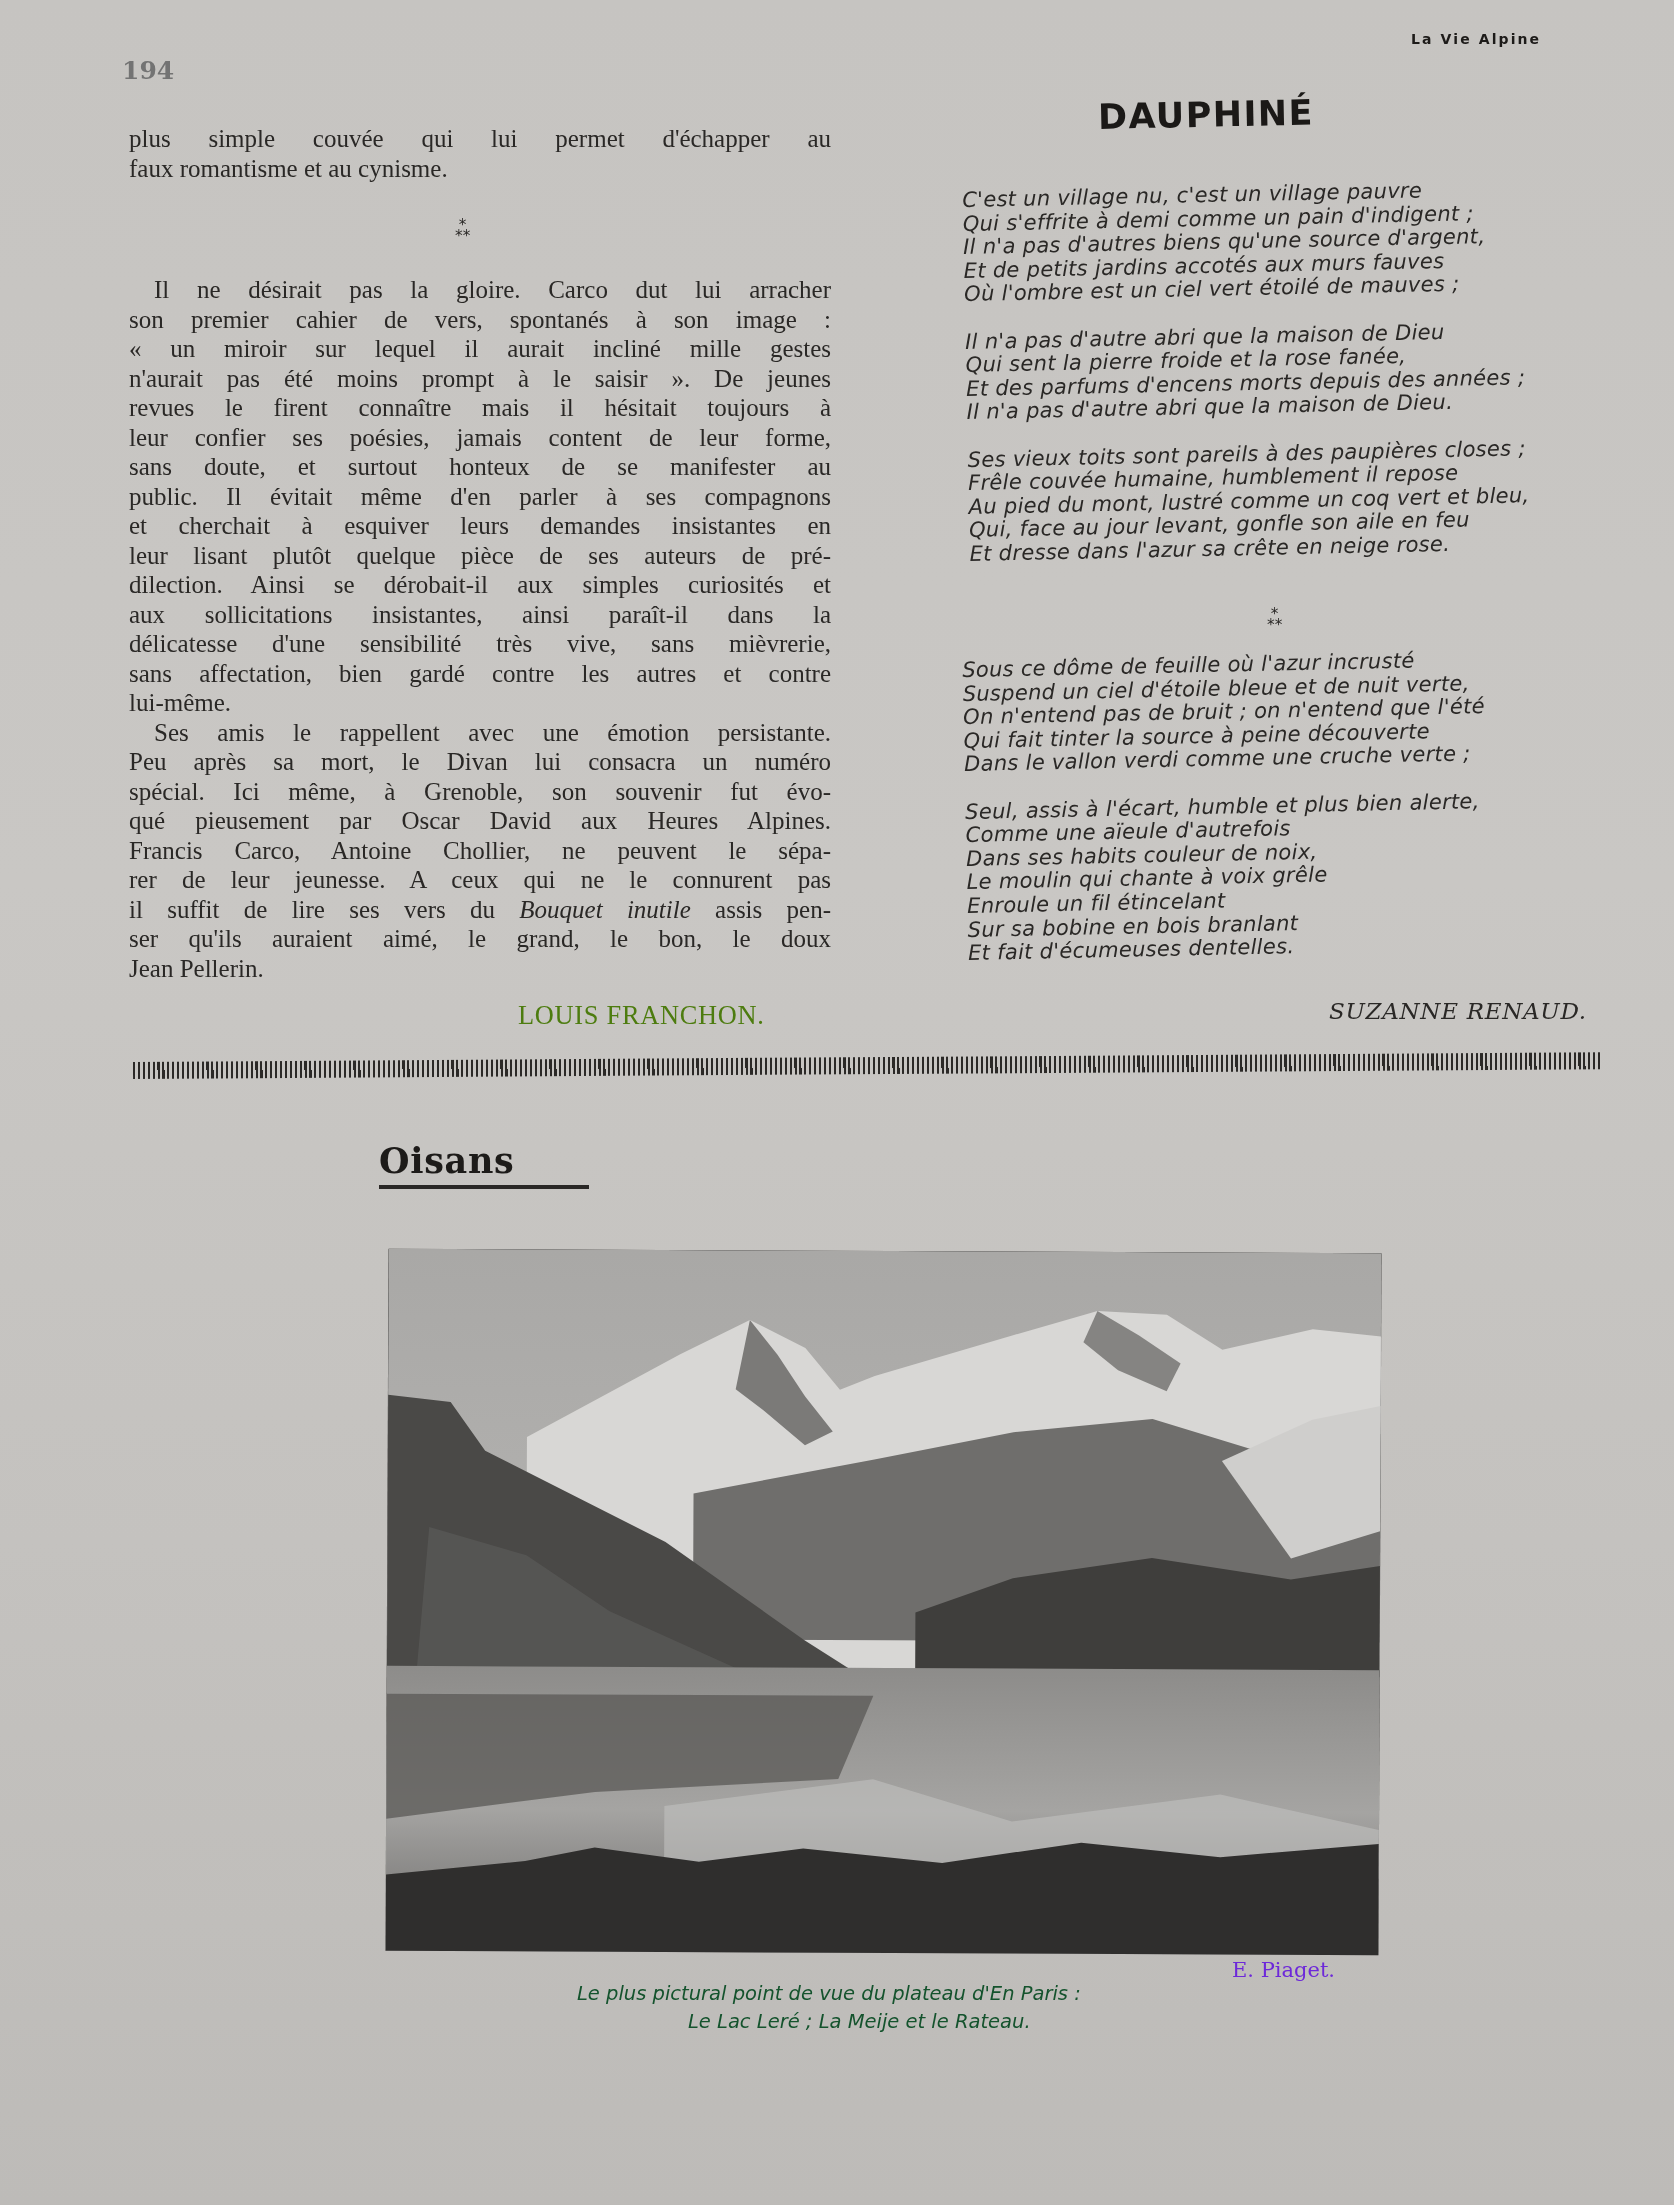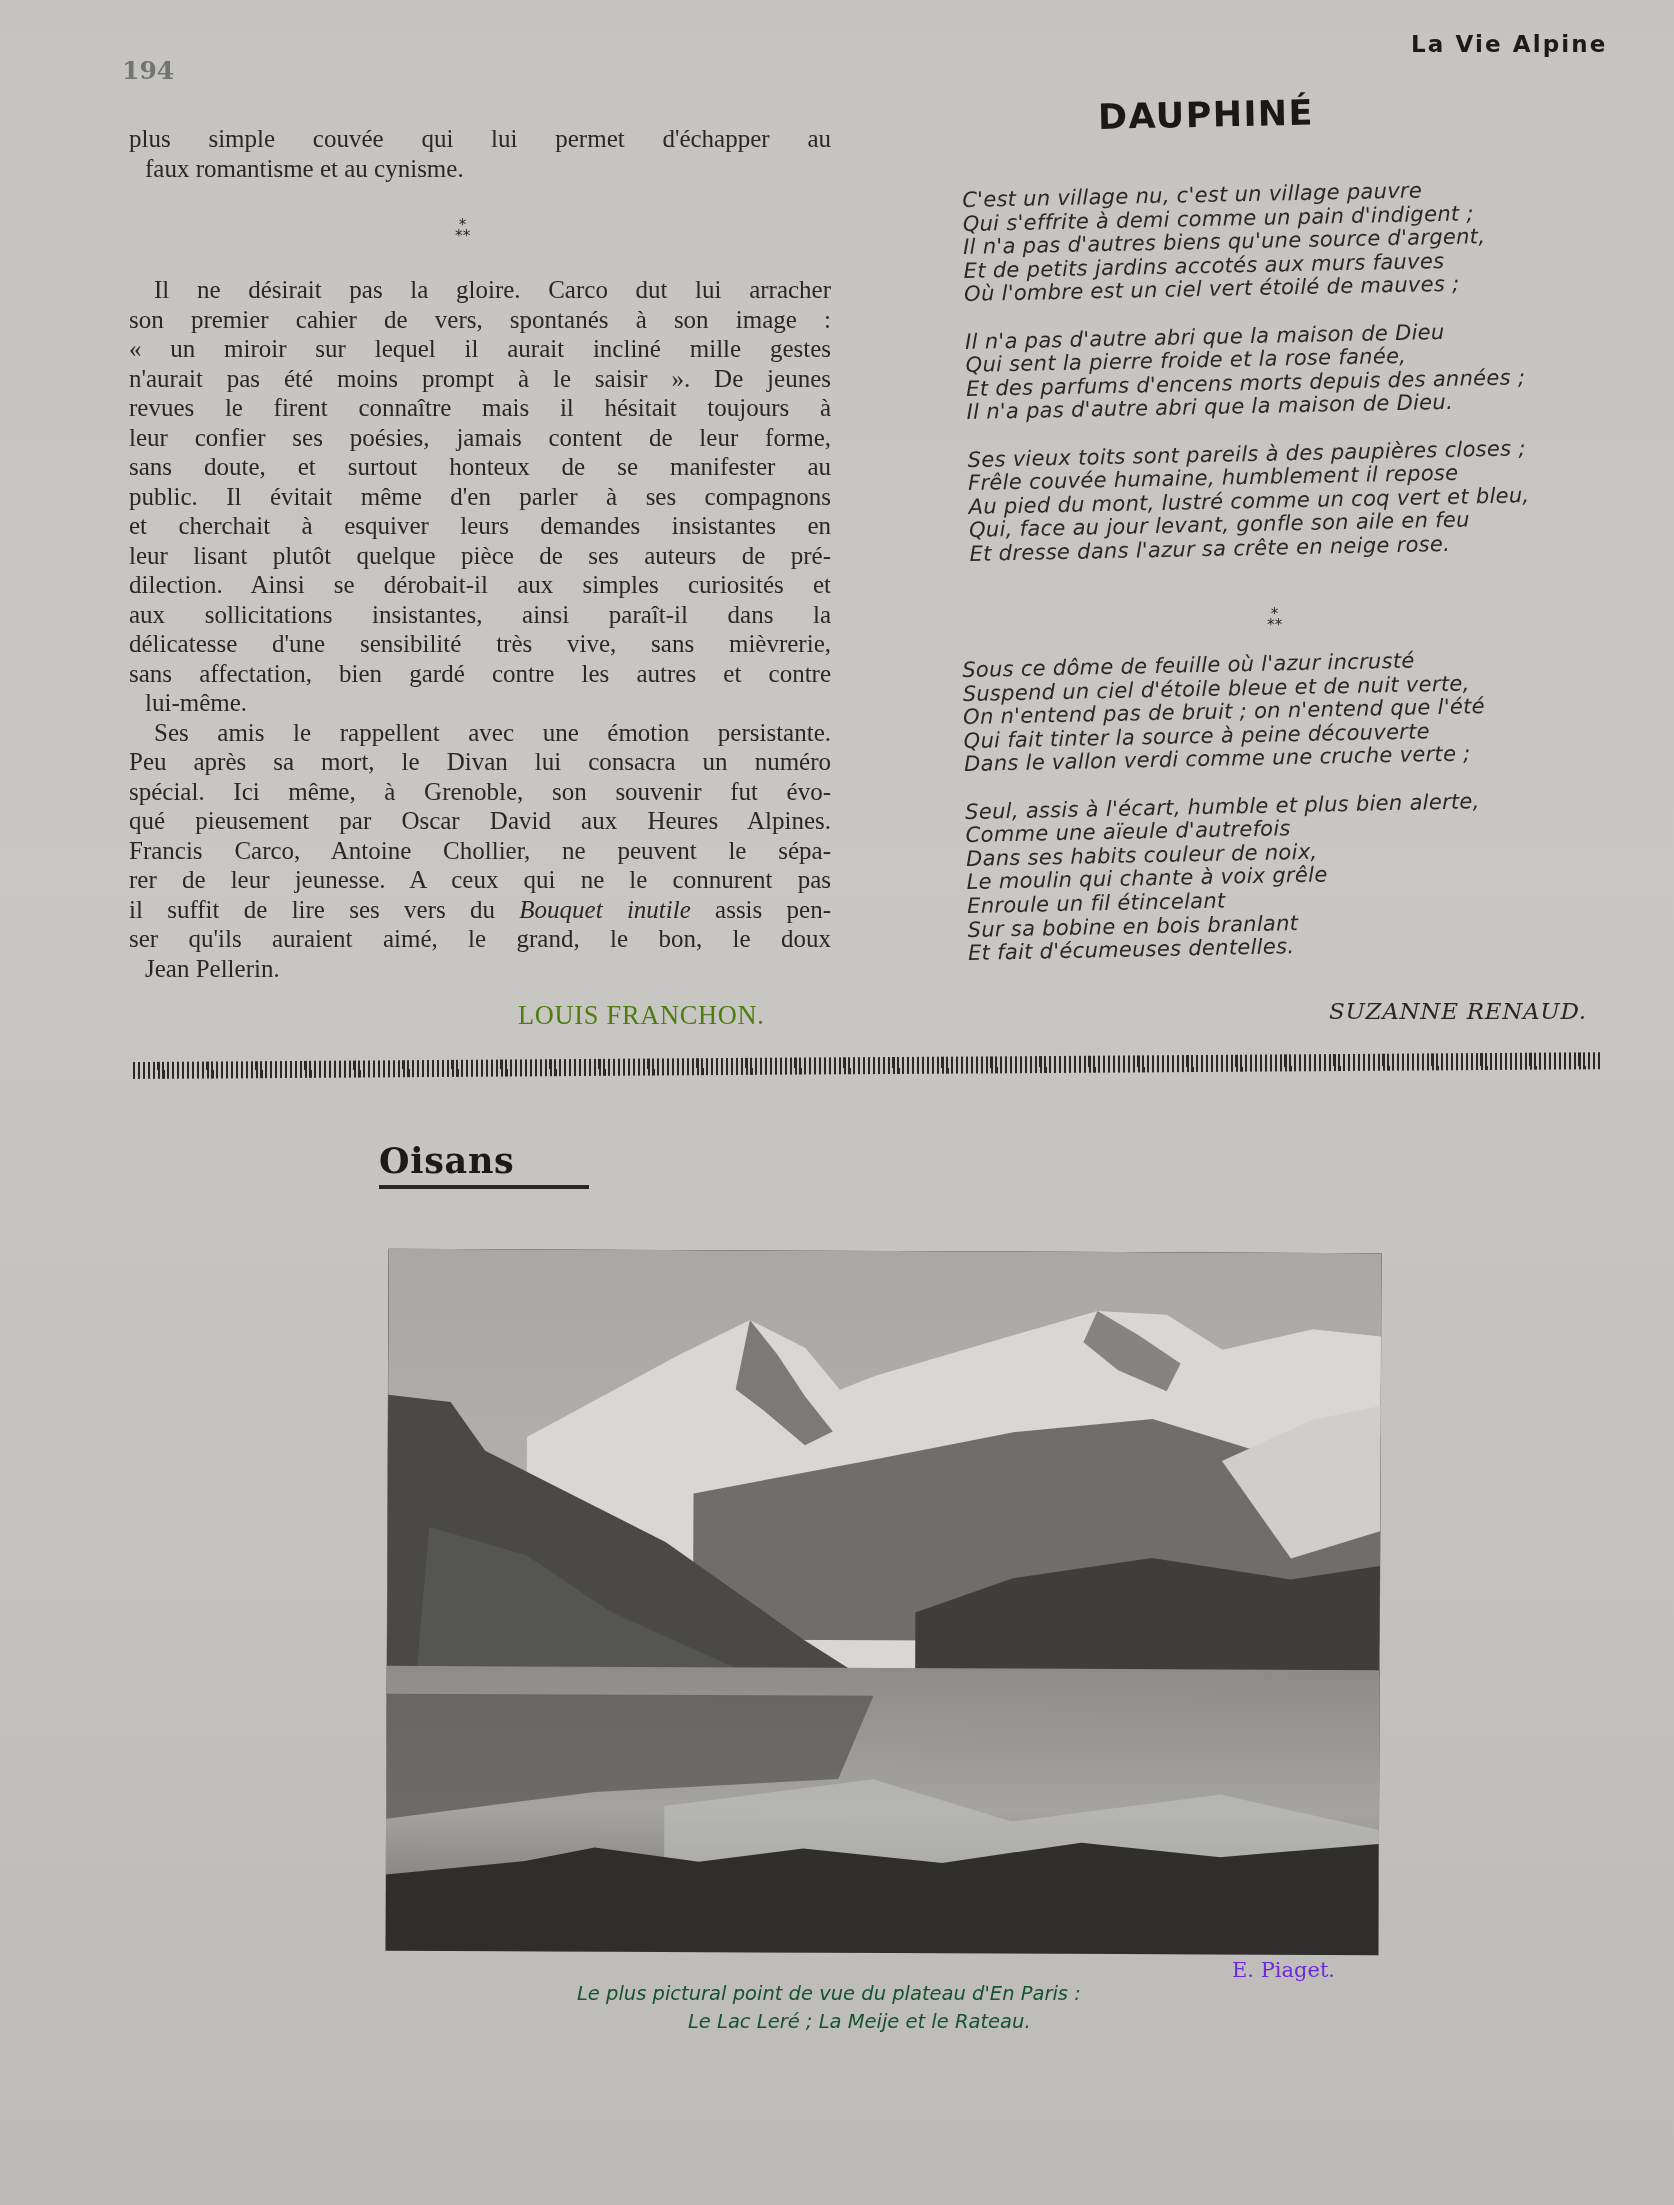--- a/index.html
+++ b/index.html
@@ -8,30 +8,30 @@
       background: linear-gradient(180deg, #c6c4c1 0%, #c9c7c4 40%, #c4c2bf 70%, #bdbbb8 100%);
       position: relative; overflow: hidden;
       font-family: "Liberation Serif", serif; color: #252321;
     }
     .abs { position: absolute; }
     .page-number {
       left: 122px; top: 56px; font-size: 25px; font-weight: bold;
       font-family: "DejaVu Serif", serif; color: #737373;
     }
     .running-head {
-      left: 1411px; top: 31px; font-size: 23px; font-weight: bold;
+      left: 1411px; top: 31px; font-size: 14px; font-weight: bold;
       font-family: "DejaVu Sans", sans-serif; letter-spacing: 2.1px; color: #1d1b19;
     }
     
     .prose {
       left: 129px; width: 702px; font-size: 25px; line-height: 29.5px;
       text-align: justify; color: #2a2826;
     }
     .prose .line { display: block; text-align: justify; text-align-last: justify; white-space: nowrap; }
-    .prose .line.last { text-align-last: left; margin-left: 16px; }
+    .prose .line.last { text-align-last: left; }
     .asterism {
       font-size: 15.3px; line-height: 11px; text-align: center; color: #2a2826;
       font-family: "DejaVu Sans", sans-serif;
     }
     .signature-left {
       left: 518px; top: 1000px; font-size: 26.4px; letter-spacing: 0.7px;
       font-family: "Liberation Serif", serif; color: #4d7c0f;
     }
     
     .poem-title {

